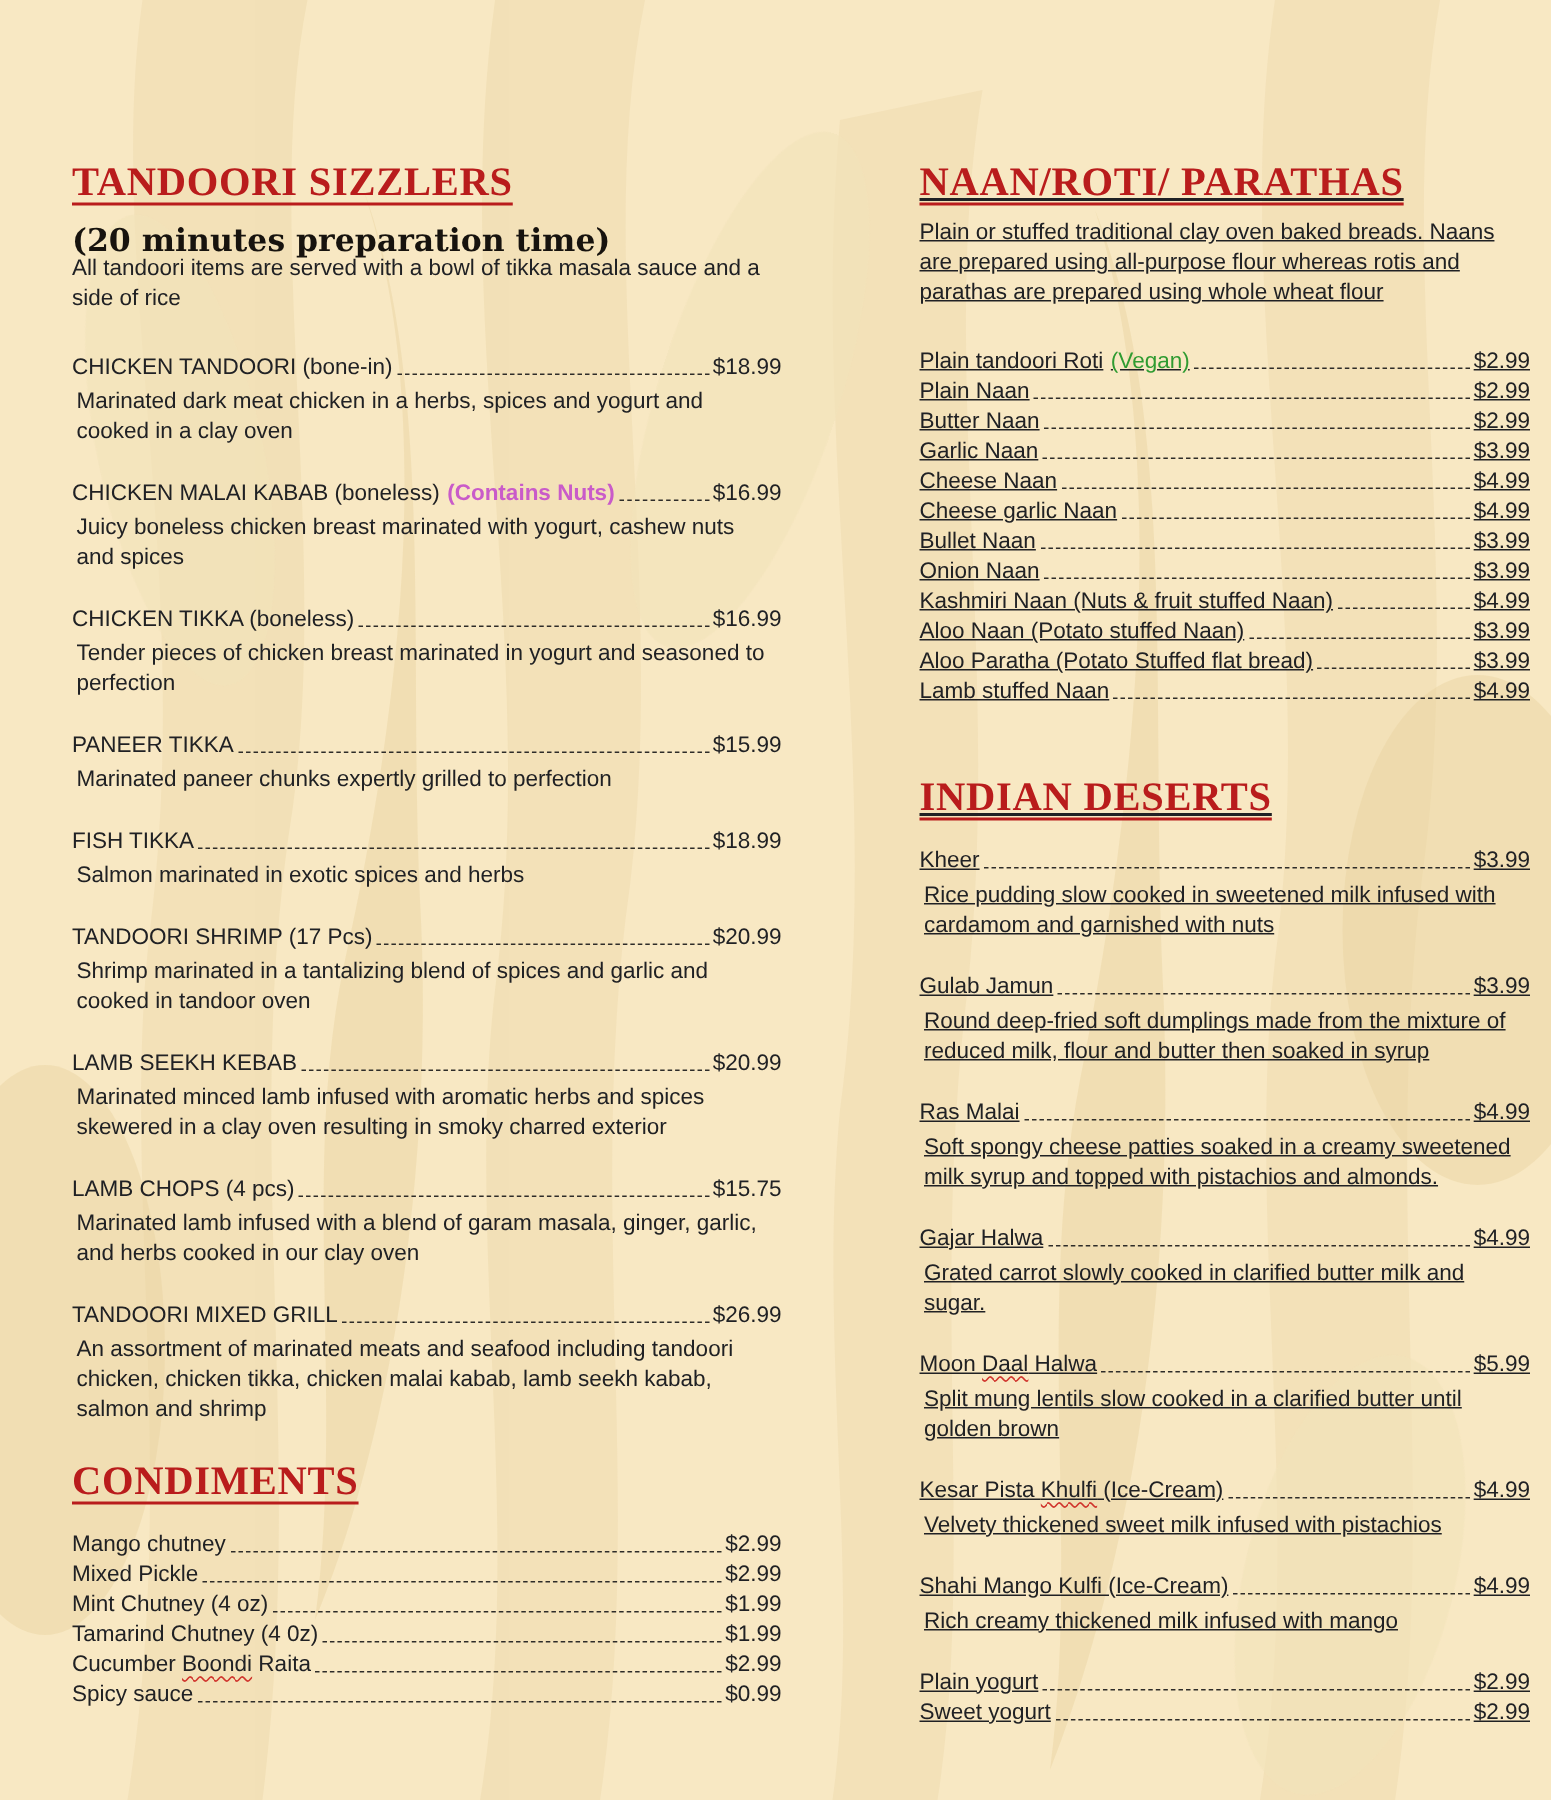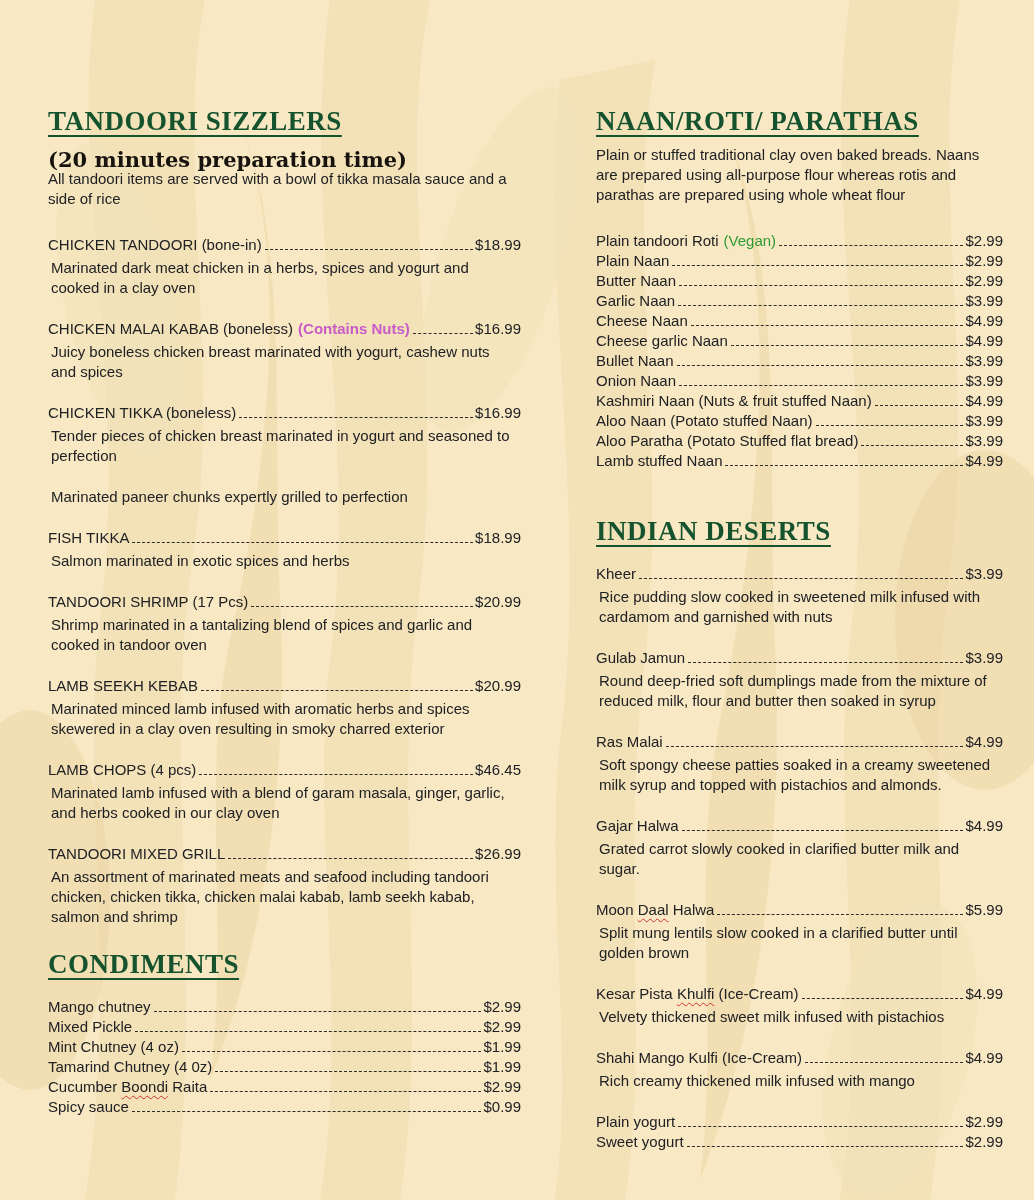--- a/index.html
+++ b/index.html
@@ -7,26 +7,26 @@
     position:relative;
     width:1034px;height:1200px;
     background:#f8e8c3;
     overflow:hidden;
     font-family:"Liberation Sans", sans-serif;
     color:#202124;
   }
   .bg-watermark{position:absolute;left:0;top:0;width:1034px;height:1200px;}
   .col{position:absolute;top:105px;}
   .col-left{left:48px;width:473px;}
-  .col-right{left:596px;width:407px;}
+  .col-right{left:613px;width:407px;text-decoration:underline;}
   .section-title{
     font-family:"Liberation Serif", serif;
     font-size:27px;line-height:1.2;font-weight:600;
     letter-spacing:.5px;
-    color:#14532d;
+    color:#b91c1c;
     margin:0 0 16px 0;
     text-decoration:underline;
     text-decoration-thickness:1.5px;
     text-underline-offset:5px;
   }
   .section-subtitle{
     font-family:"DejaVu Serif", "Liberation Serif", serif;
     font-size:21px;line-height:26px;font-weight:700;
     color:#17130e;
     margin:-6px 0 4px 0;
@@ -111,20 +111,25 @@
         </div>
         <div class="item has-desc">
           <div class="row">
             <span class="name">CHICKEN TIKKA (boneless)</span>
             <span class="leader"></span>
             <span class="price">$16.99</span>
           </div>
           <p class="desc">Tender pieces of chicken breast marinated in yogurt and seasoned to perfection</p>
         </div>
         <div class="item has-desc">
+          <div class="row">
+            <span class="name">PANEER TIKKA</span>
+            <span class="leader"></span>
+            <span class="price">$15.99</span>
+          </div>
           <p class="desc">Marinated paneer chunks expertly grilled to perfection</p>
         </div>
         <div class="item has-desc">
           <div class="row">
             <span class="name">FISH TIKKA</span>
             <span class="leader"></span>
             <span class="price">$18.99</span>
           </div>
           <p class="desc">Salmon marinated in exotic spices and herbs</p>
         </div>
@@ -141,21 +146,21 @@
             <span class="name">LAMB SEEKH KEBAB</span>
             <span class="leader"></span>
             <span class="price">$20.99</span>
           </div>
           <p class="desc">Marinated minced lamb infused with aromatic herbs and spices skewered in a clay oven resulting in smoky charred exterior</p>
         </div>
         <div class="item has-desc">
           <div class="row">
             <span class="name">LAMB CHOPS (4 pcs)</span>
             <span class="leader"></span>
-            <span class="price">$46.45</span>
+            <span class="price">$15.75</span>
           </div>
           <p class="desc">Marinated lamb infused with a blend of garam masala, ginger, garlic, and herbs cooked in our clay oven</p>
         </div>
         <div class="item has-desc">
           <div class="row">
             <span class="name">TANDOORI MIXED GRILL</span>
             <span class="leader"></span>
             <span class="price">$26.99</span>
           </div>
           <p class="desc">An assortment of marinated meats and seafood including tandoori chicken, chicken tikka, chicken malai kabab, lamb seekh kabab, salmon and shrimp</p>

